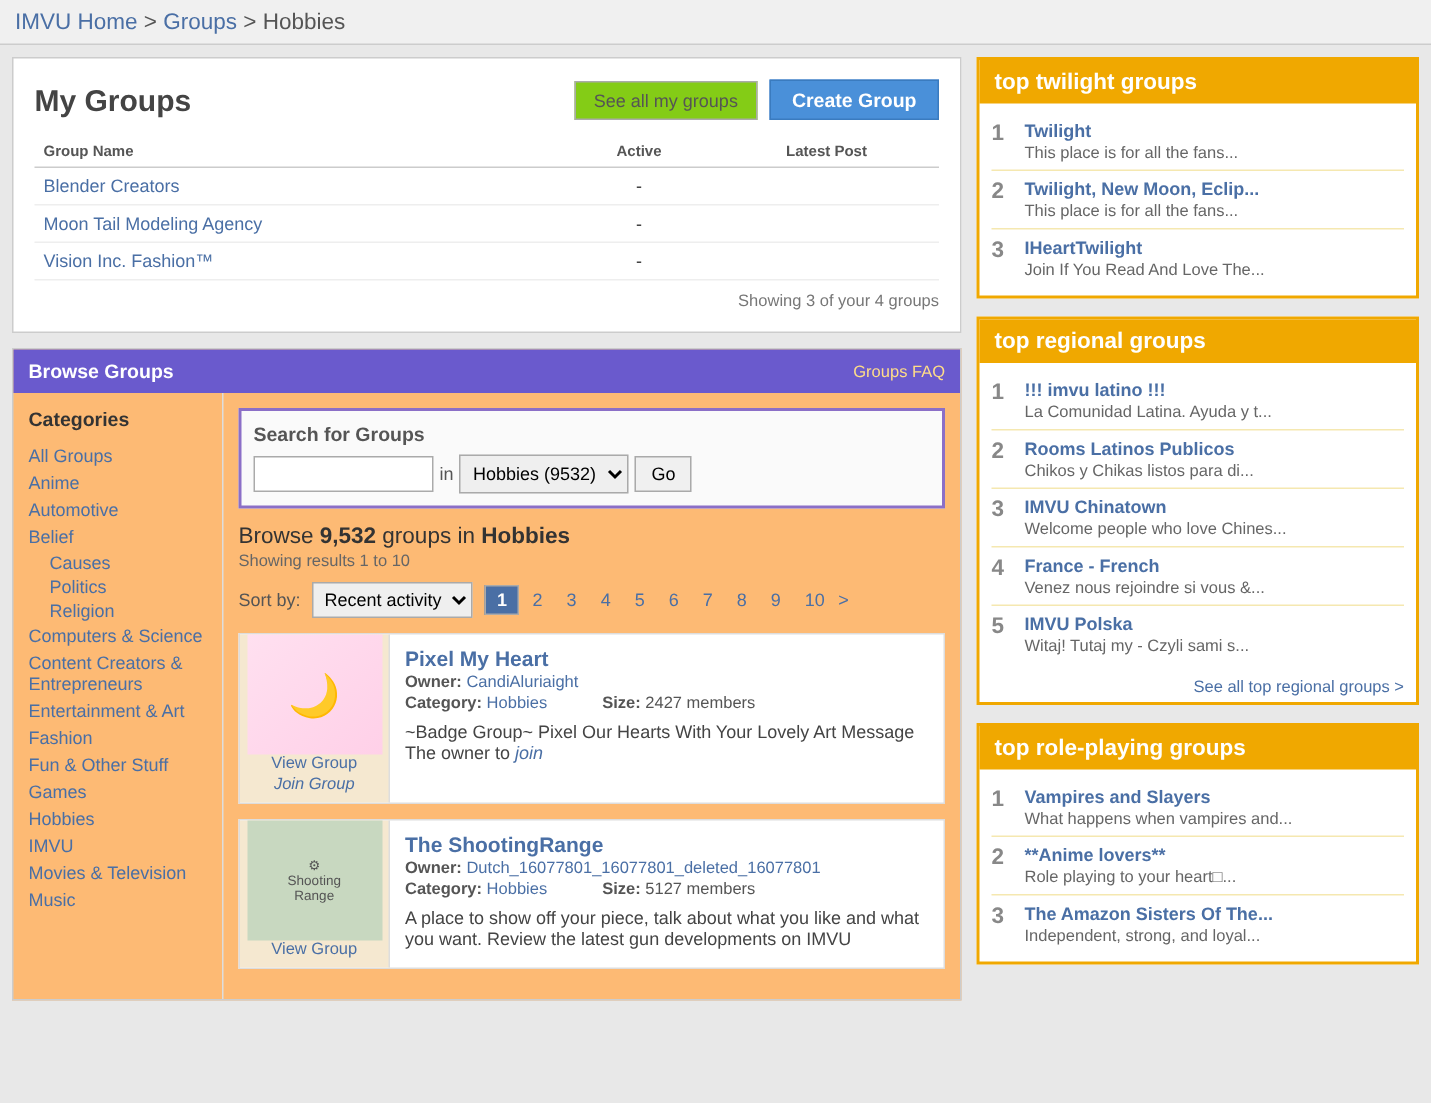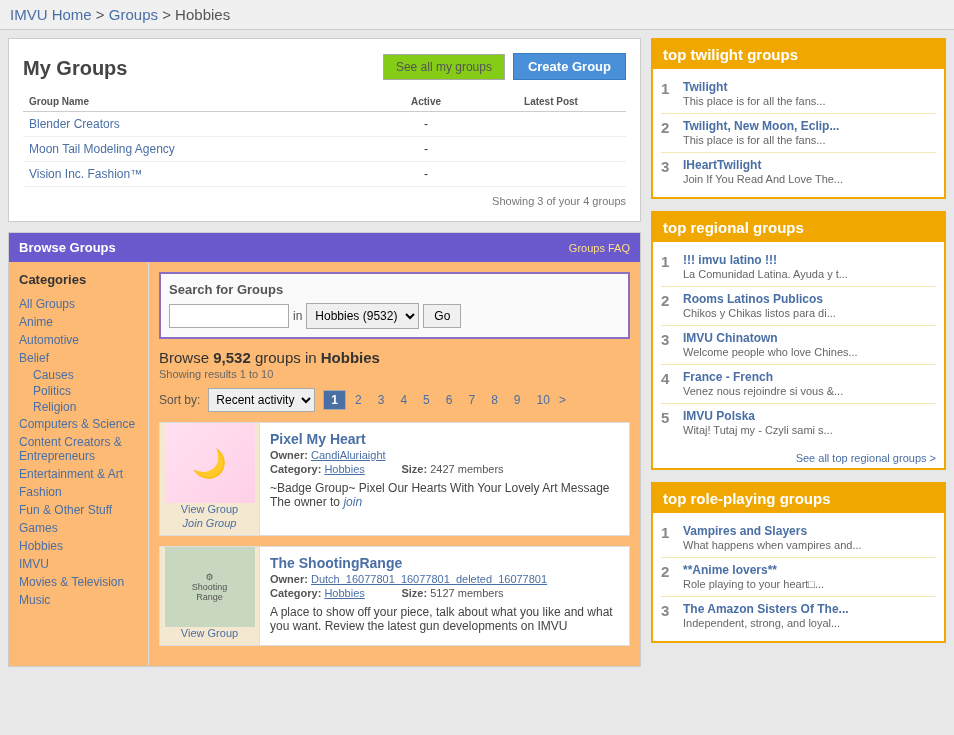--- a/index.html
+++ b/index.html
@@ -68,21 +68,21 @@
     .page-next { color: #4a6fa5; font-size: 12px; cursor: pointer; }
 
     
     .group-item { display: flex; border: 1px solid #ddd; margin-bottom: 10px; background: #fff; }
     .group-thumb { width: 100px; min-width: 100px; background: #f5e8d0; display: flex; flex-direction: column; align-items: center; justify-content: flex-end; padding-bottom: 6px; border-right: 1px solid #ddd; }
     .group-thumb-actions { display: flex; flex-direction: column; align-items: center; gap: 2px; }
     .group-thumb-actions a { font-size: 11px; color: #4a6fa5; }
     .group-info { flex: 1; padding: 8px 10px; }
     .group-name-link { font-size: 14px; font-weight: bold; color: #4a6fa5; }
     .group-meta { font-size: 11px; color: #555; margin: 2px 0; }
-    .group-meta a { color: #4a6fa5; text-decoration: underline; }
+    .group-meta a { color: #4a6fa5; }
     .group-desc { font-size: 12px; color: #444; margin-top: 6px; }
     .join-link { color: #4a6fa5; font-style: italic; }
 
     
     .right-panel { width: 295px; min-width: 295px; }
 
     .top-group-box { background: #fff; border: 2px solid #f0a800; margin-bottom: 12px; }
     .top-group-header { background: #f0a800; color: #fff; font-weight: bold; padding: 6px 10px; font-size: 15px; }
     .top-group-list { padding: 6px 8px; }
     .top-group-item { display: flex; align-items: flex-start; padding: 5px 0; border-bottom: 1px solid #f5e8b0; }

